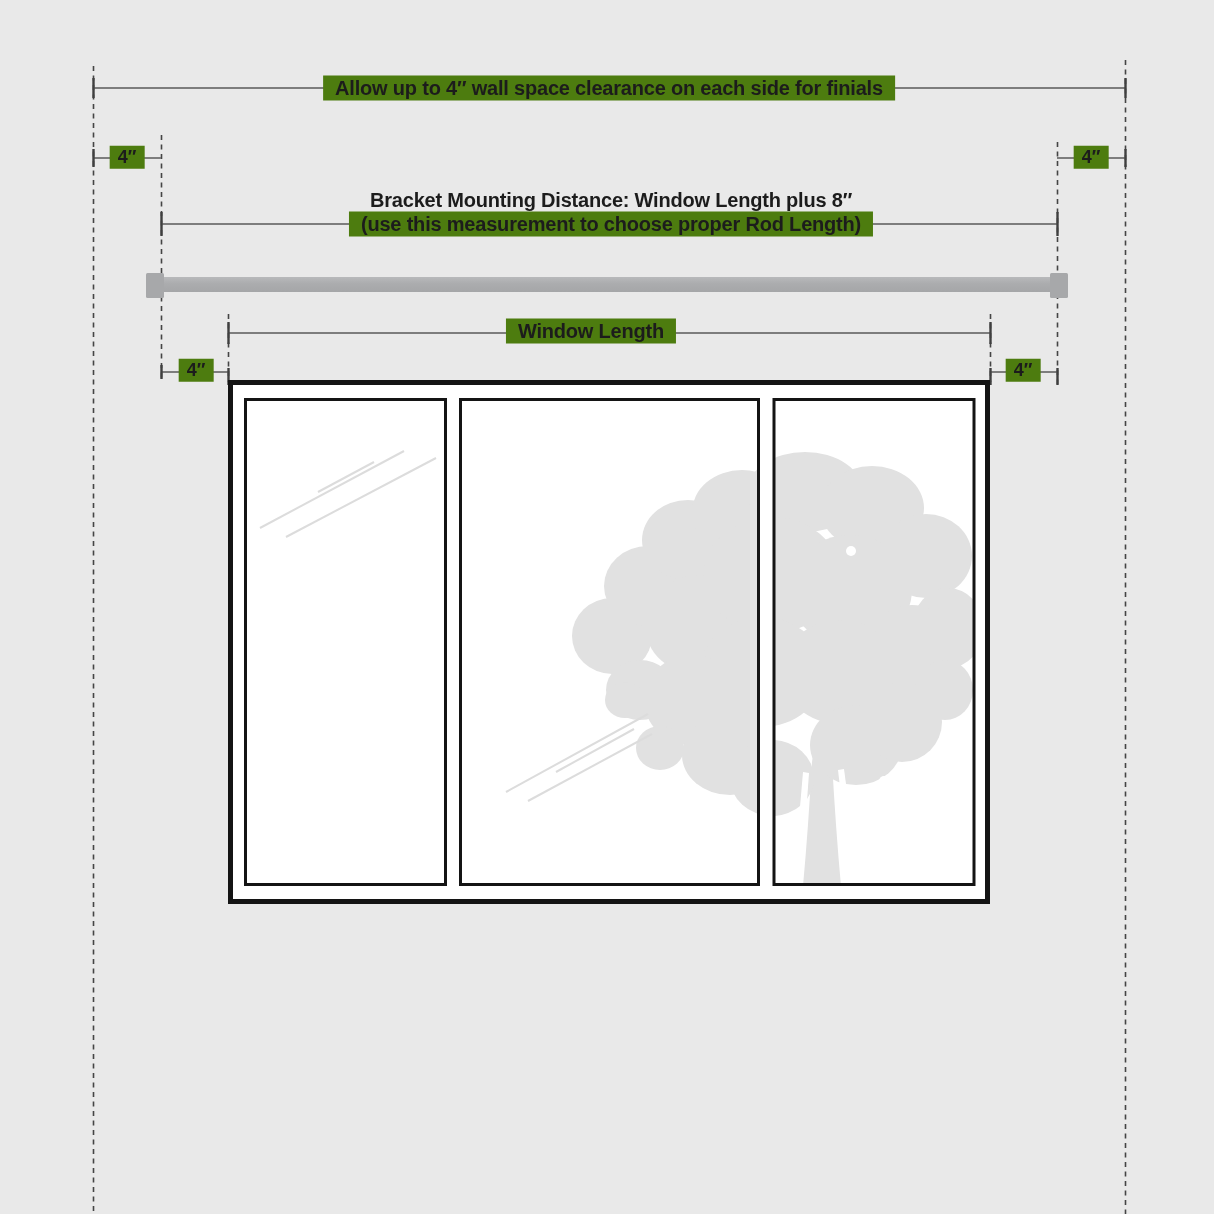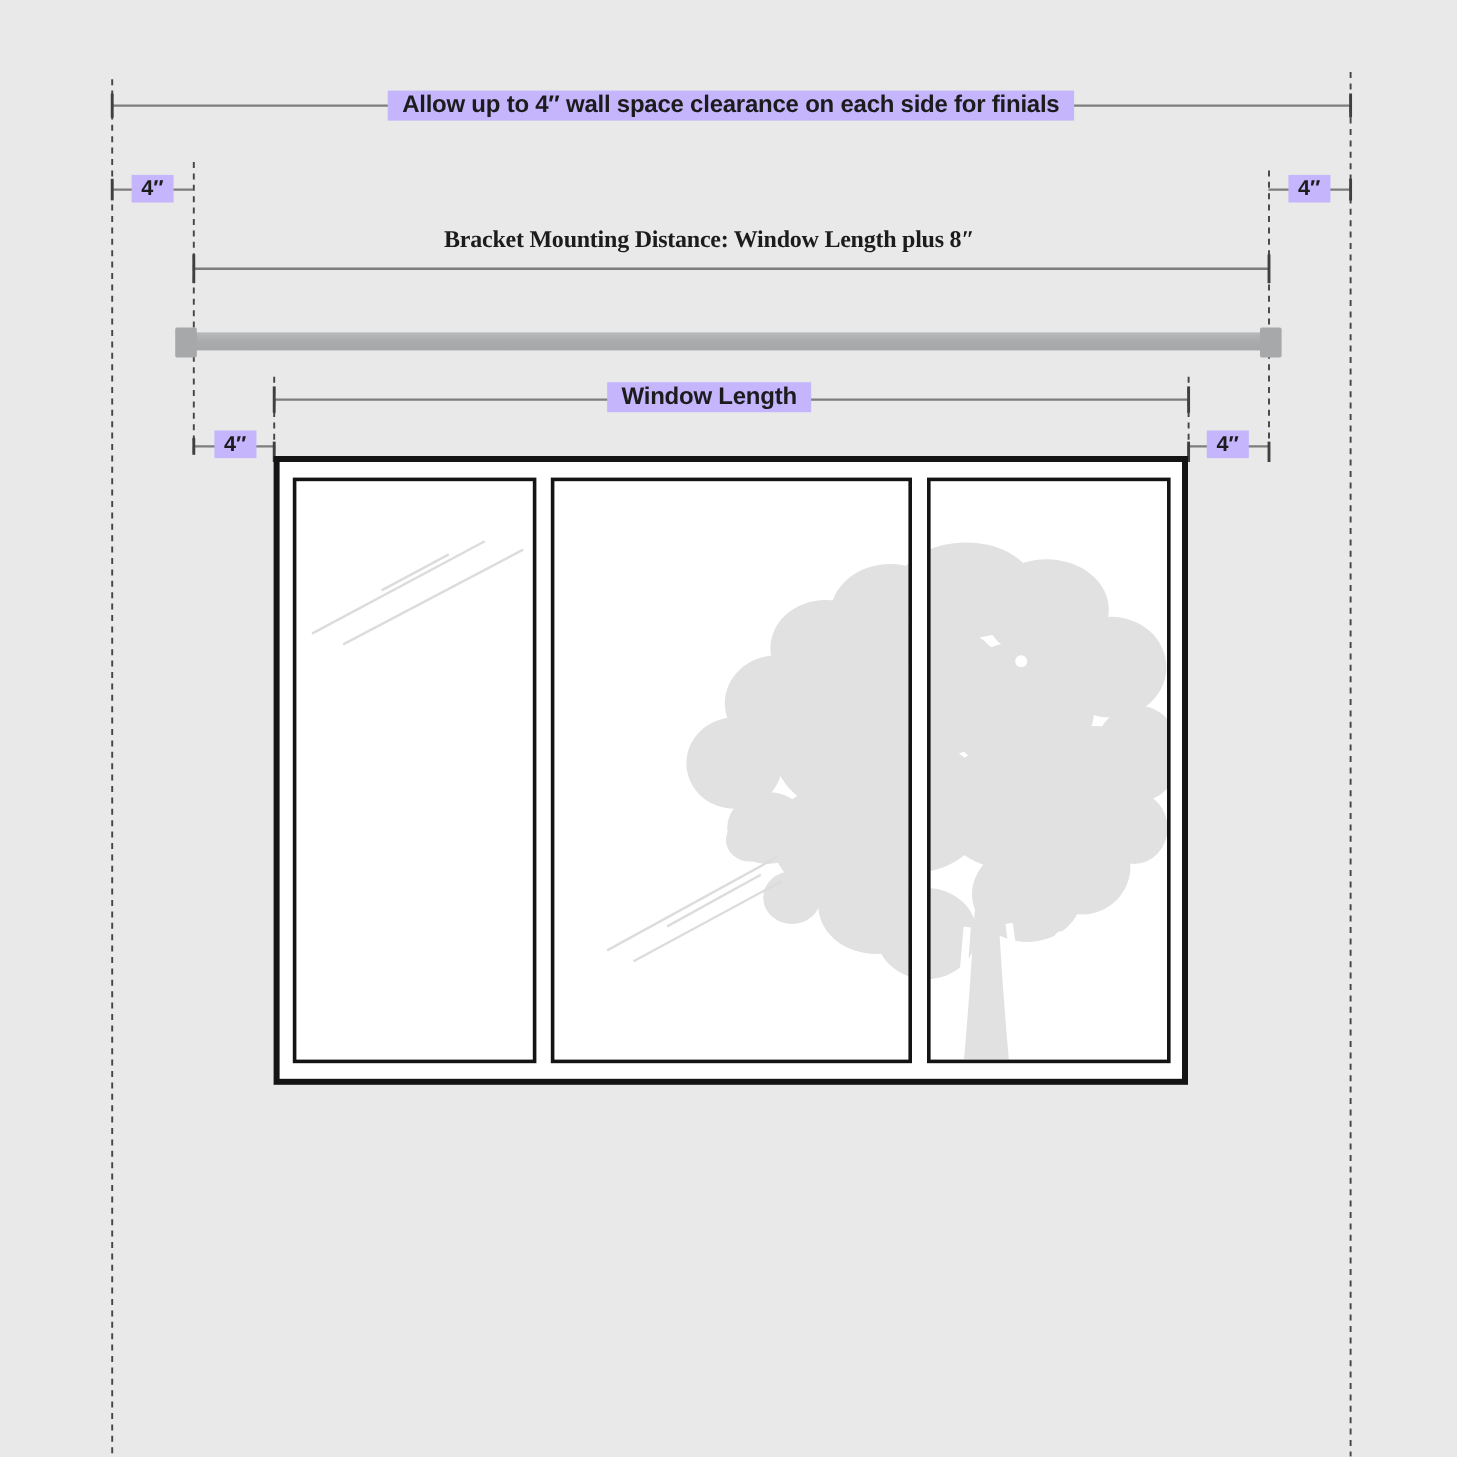--- a/index.html
+++ b/index.html
@@ -4,21 +4,21 @@
 <style>
   html,body{margin:0;padding:0;background:#e9e9e9;}
   #stage{
     position:relative;width:1214px;height:1214px;overflow:hidden;
     background:#e9e9e9;
     font-family:"Liberation Sans",sans-serif;
   }
   #gfx{position:absolute;left:0;top:0;}
   .lbl{
     position:absolute;transform:translate(-50%,-50%);
-    font-weight:bold;color:#1c1c1c;background:#c4b5fd;
+    font-weight:bold;color:#1c1c1c;background:#4d7c0f;
     white-space:nowrap;text-align:center;line-height:1.25;
   }
   .lbl.main{font-size:20px;letter-spacing:-0.2px;padding:0 12px;}
   .lbl.small{font-size:18px;padding:0 8px;}
   .lbl.nobg{background:transparent;}
 </style>
 </head>
 <body>
 
 <div id="stage">
@@ -135,22 +135,23 @@
       <g stroke="#141414" stroke-width="3" fill="none">
         <rect x="245.5" y="399.5" width="200" height="485"></rect>
         <rect x="460.5" y="399.5" width="298" height="485"></rect>
         <rect x="774" y="399.5" width="200" height="485"></rect>
       </g>
     </g>
   </svg>
 
   <div class="lbl main" style="left:609px;top:88px;">Allow up to 4″ wall space clearance on each side for finials</div>
 
-  <div class="lbl main nobg" style="left:591px;top:200px;font-family:Liberation Serif, serif;">Bracket Mounting Distance: Window Length plus 8″</div>
+  <div class="lbl main nobg" style="left:611px;top:200px;">Bracket Mounting Distance: Window Length plus 8″</div>
 
+  <div class="lbl main" style="left:611px;top:224px;">(use this measurement to choose proper Rod Length)</div>
 
   <div class="lbl main" style="left:591px;top:331px;">Window Length</div>
 
   <div class="lbl small" style="left:127px;top:157px;">4″</div>
 
   <div class="lbl small" style="left:1091px;top:157px;">4″</div>
 
   <div class="lbl small" style="left:196px;top:370px;">4″</div>
 
   <div class="lbl small" style="left:1023px;top:370px;">4″</div>

